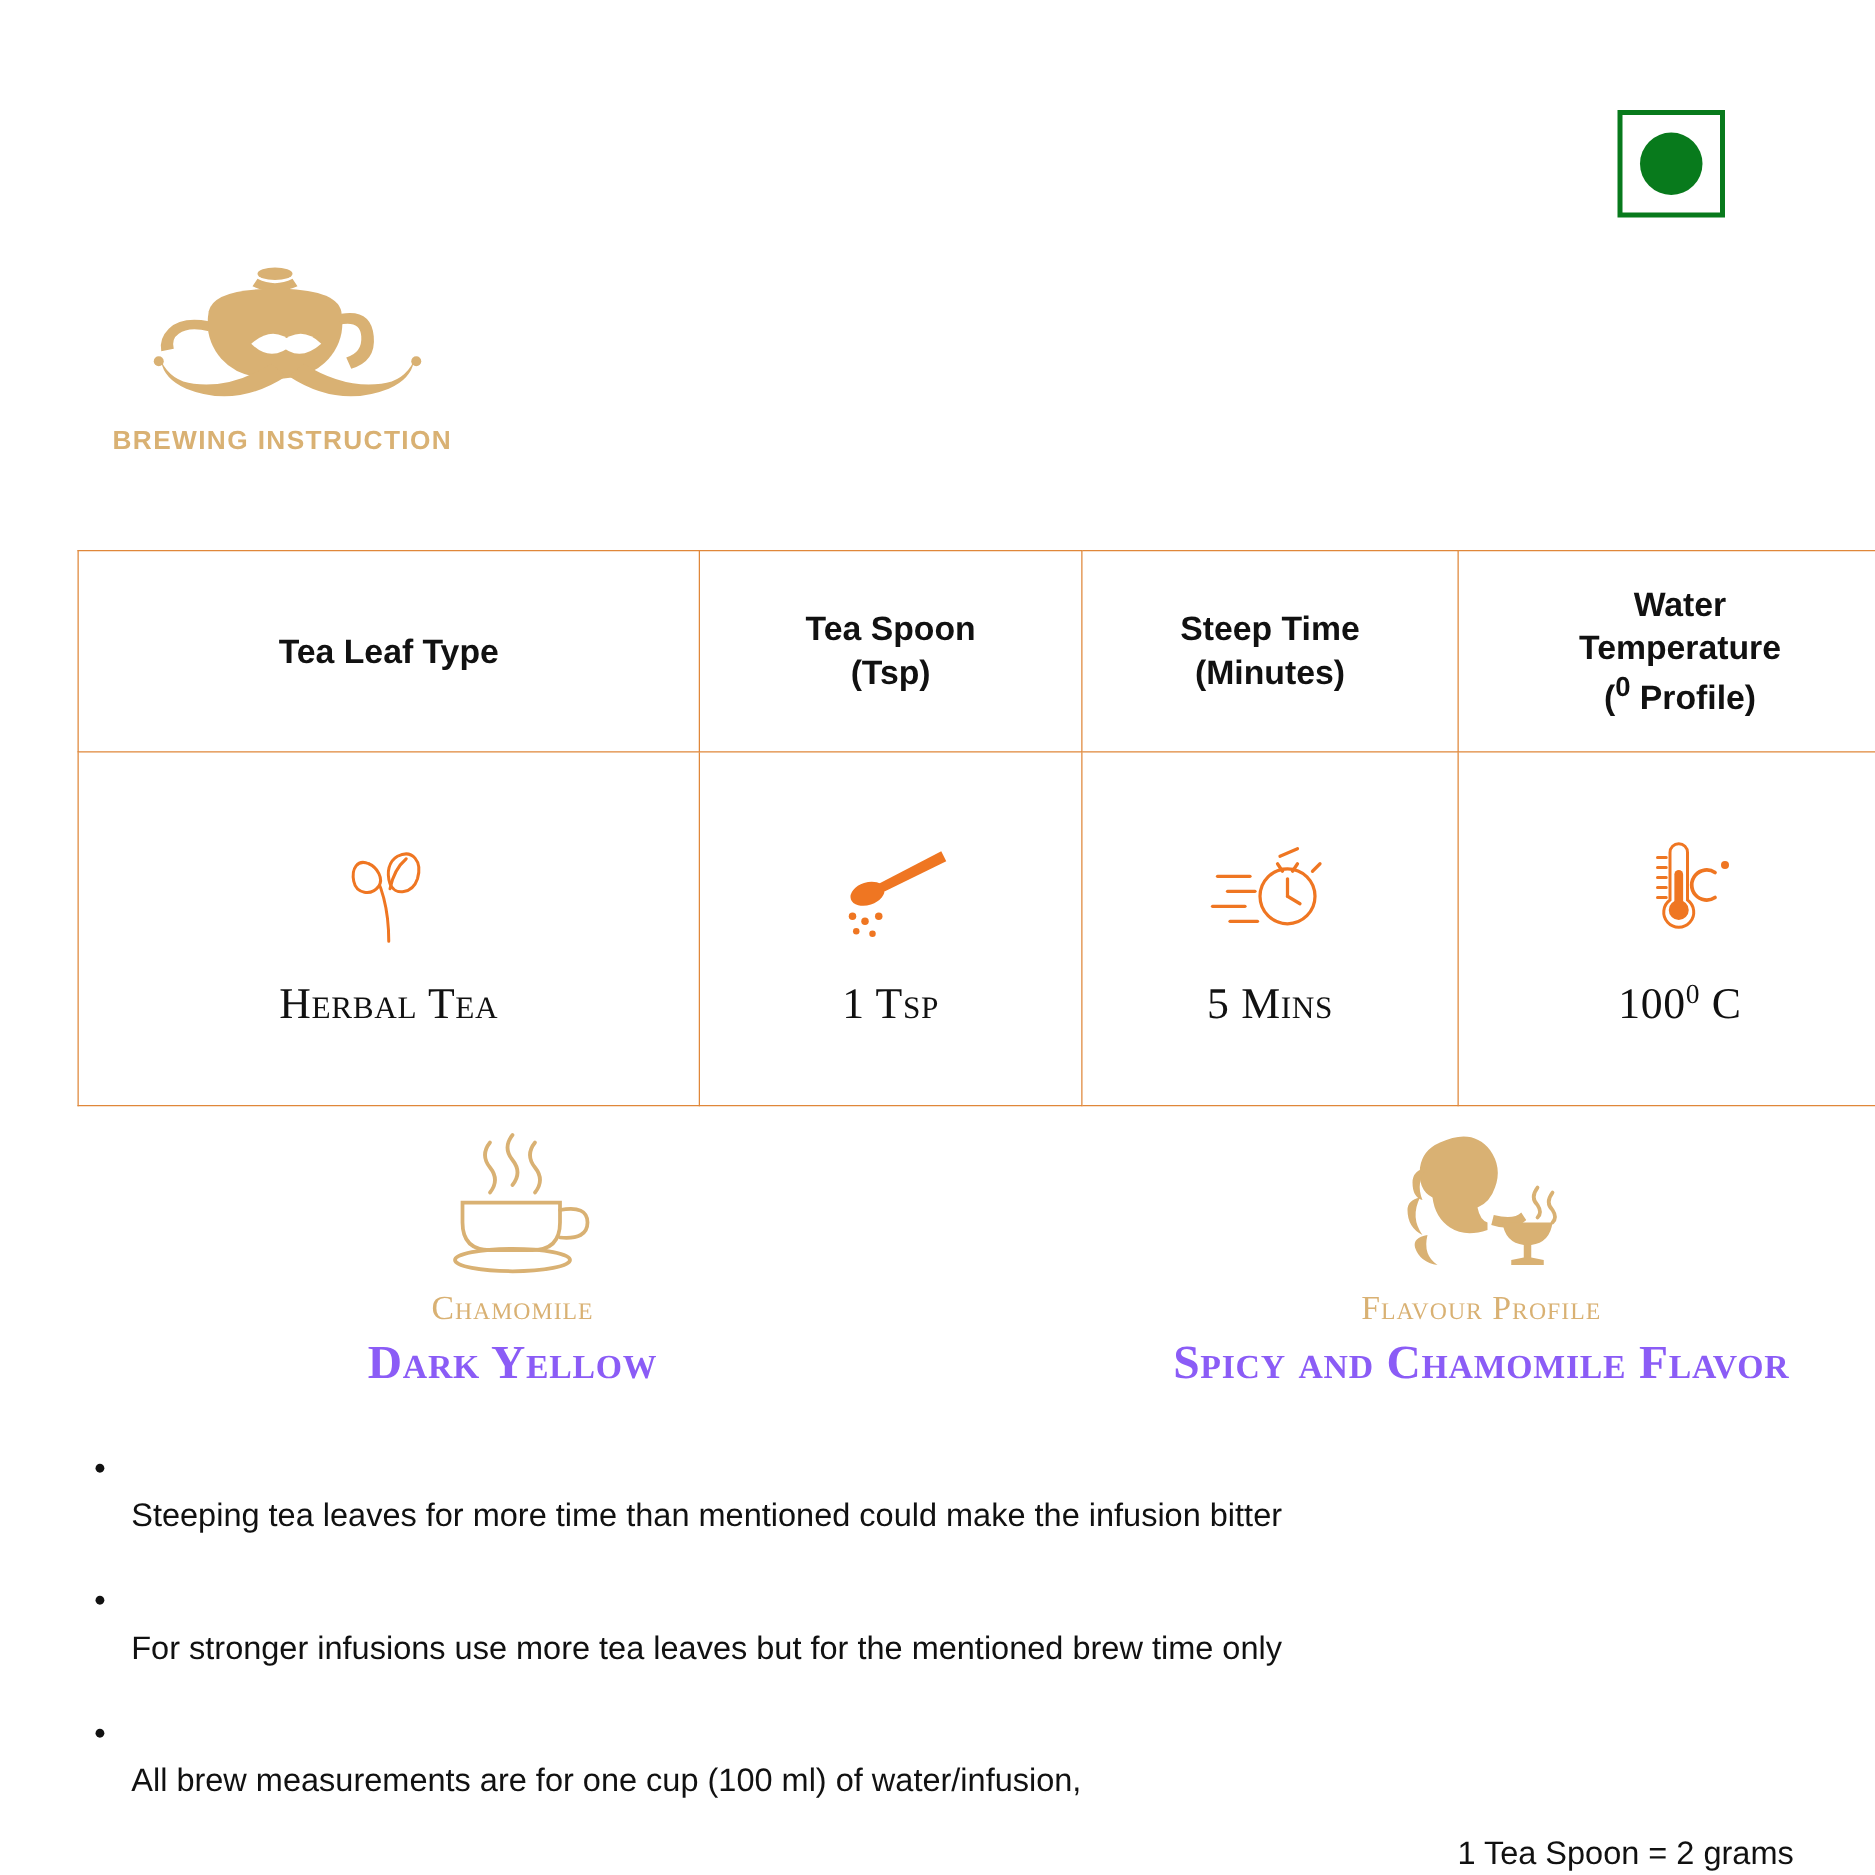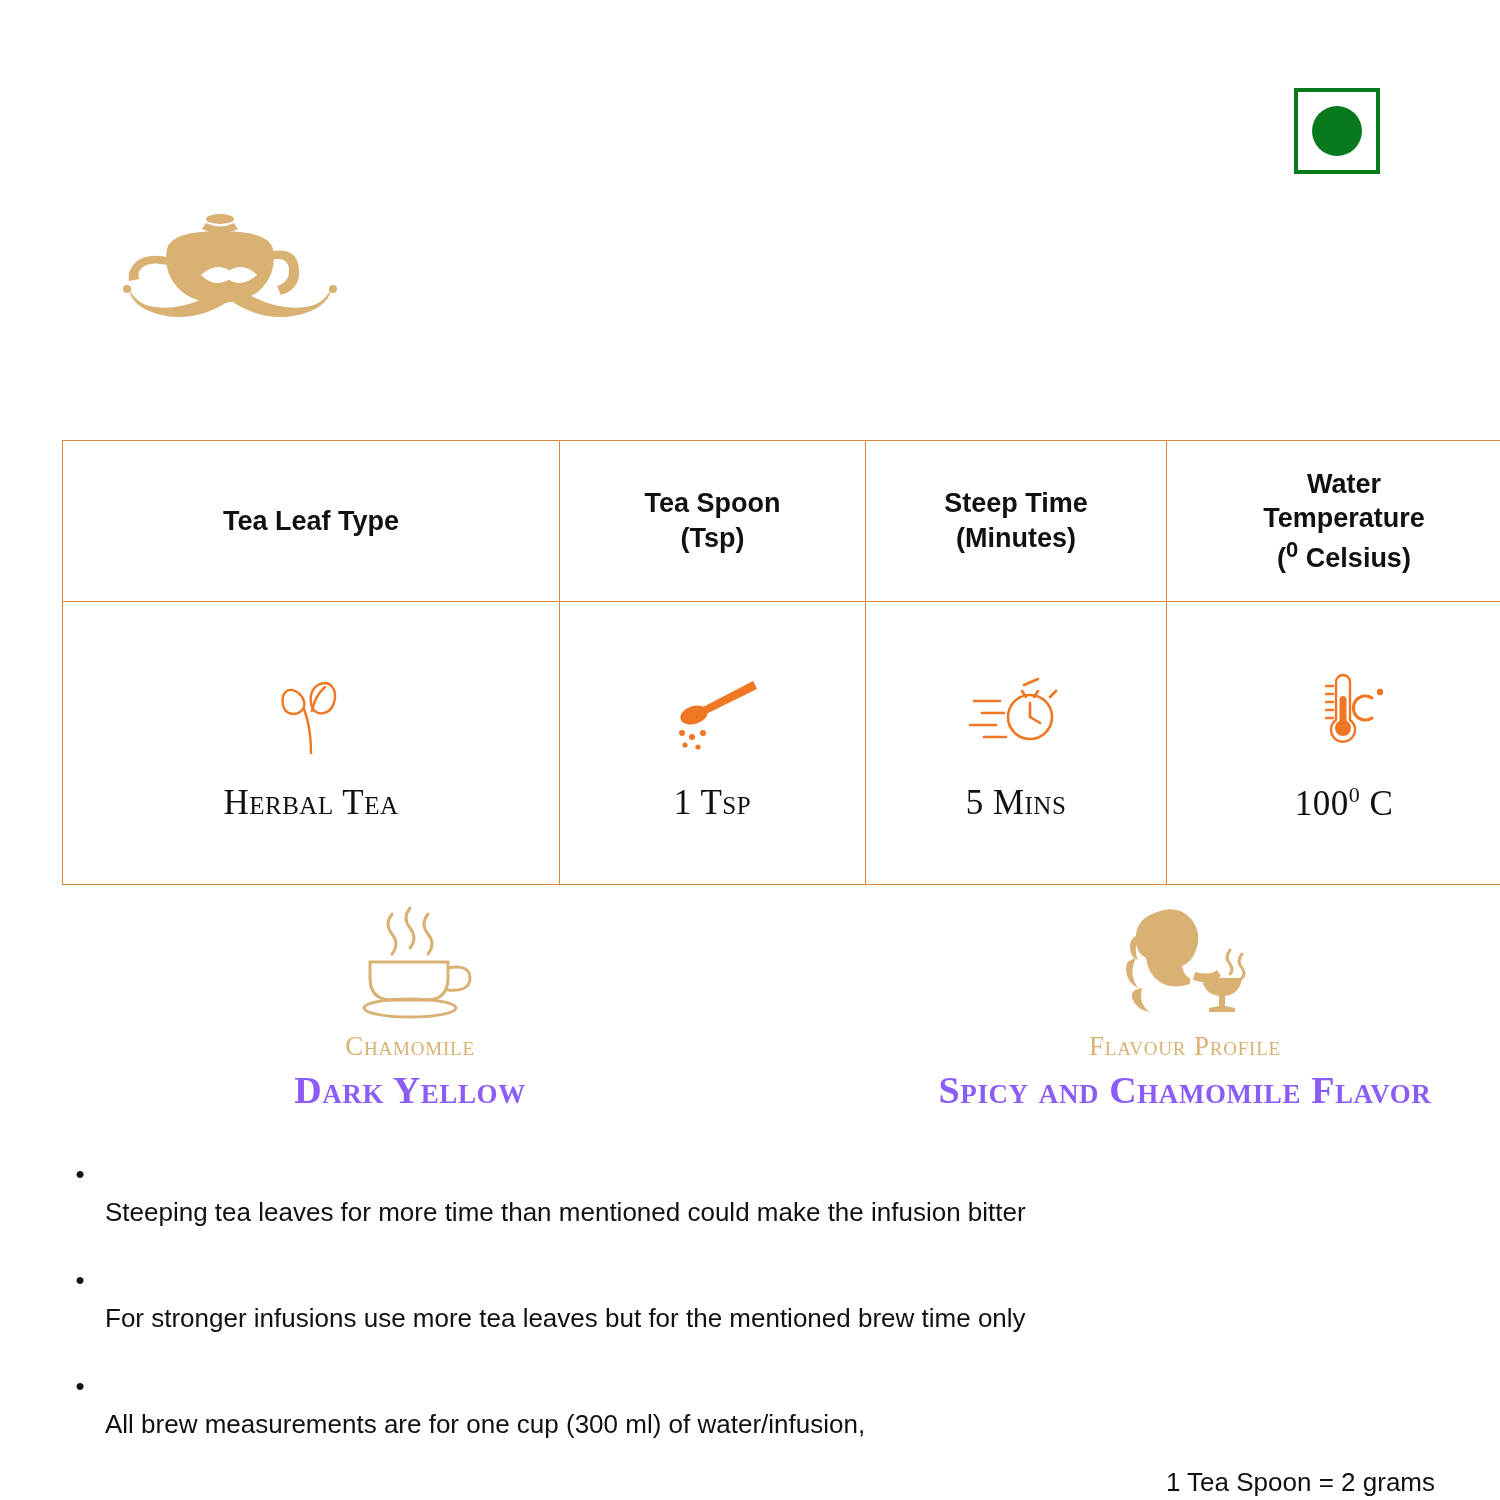--- a/index.html
+++ b/index.html
@@ -197,40 +197,41 @@
 
       <path d="M96 70 q18 -16 34 0 q-18 16 -34 0 z" fill="#ffffff"></path>
       <path d="M118 70 q18 -16 34 0 q-18 16 -34 0 z" fill="#ffffff"></path>
 
       <path d="M124 96 q-40 26 -80 10 q-18 -8 -20 -22 q8 16 26 18 q30 4 62 -16 z"></path>
       <path d="M126 96 q40 26 80 10 q18 -8 20 -22 q-8 16 -26 18 q-30 4 -62 -16 z"></path>
       <circle cx="22" cy="84" r="4"></circle>
       <circle cx="228" cy="84" r="4"></circle>
     </g>
   </svg>
+  <div class="brew-title">BREWING INSTRUCTION</div>
 </div>
 
 <table class="brew-table">
   <thead>
     <tr>
       <th class="col-1">
         <span>Tea Leaf Type</span>
       </th>
       <th class="col-2">
         <div>Tea Spoon</div>
         <div>(Tsp)</div>
       </th>
       <th class="col-3">
         <div>Steep Time</div>
         <div>(Minutes)</div>
       </th>
       <th class="col-4">
         <div>Water</div>
         <div>Temperature</div>
-        <div><span>(</span><span class="sup0">0</span><span> Celsius)</span></div>
+        <div><span>(</span><span class="sup0">0</span><span> Profile)</span></div>
       </th>
     </tr>
   </thead>
   <tbody>
     <tr>
       <td>
         <div class="cell-inner">
           <div class="cell-icon">
             <svg width="86" height="92" viewBox="0 0 86 92">
               <g fill="none" stroke="#ef7622" stroke-width="2.4" stroke-linecap="round">
@@ -347,16 +348,16 @@
   <div class="note-row">
     <div class="note-bullet">•</div>
     <div class="note-text">Steeping tea leaves for more time than mentioned could make the infusion bitter</div>
   </div>
   <div class="note-row">
     <div class="note-bullet">•</div>
     <div class="note-text">For stronger infusions use more tea leaves but for the mentioned brew time only</div>
   </div>
   <div class="note-row">
     <div class="note-bullet">•</div>
-    <div class="note-text">All brew measurements are for one cup (300 ml) of water/infusion,</div>
+    <div class="note-text">All brew measurements are for one cup (100 ml) of water/infusion,</div>
   </div>
   <div class="note-sub">1 Tea Spoon = 2 grams</div>
 </div>
 
 </body></html>

